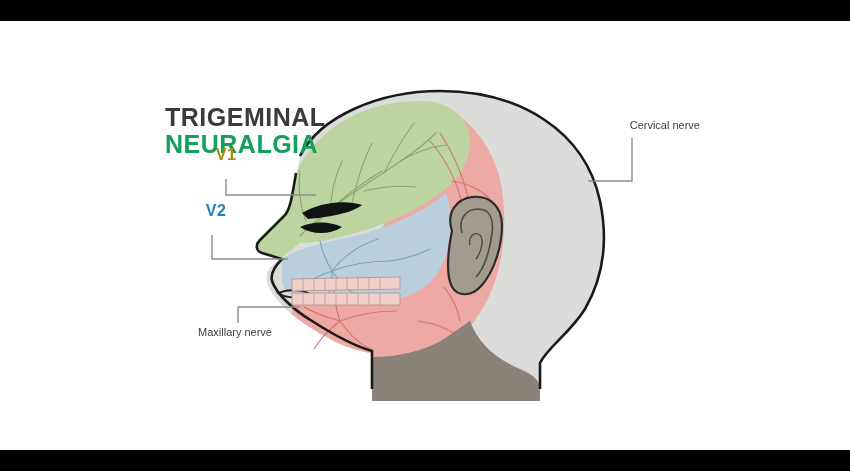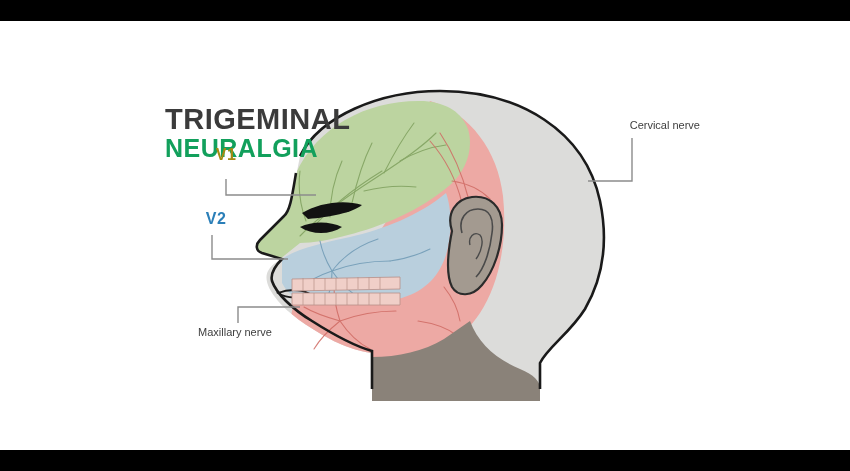--- a/index.html
+++ b/index.html
@@ -40,21 +40,21 @@
   .bar.bottom { top: 450px; height: 21px; }
 
   
   #title-block {
     position: absolute;
     left: 165px;
     top: 84px;
     line-height: 1.0;
   }
   #title-line1 {
-    font-size: 29px;
+    font-size: 25px;
     font-weight: bold;
     letter-spacing: 0.5px;
     color: #3b3b3b;
     display: block;
   }
   #title-line2 {
     font-size: 25px;
     font-weight: bold;
     letter-spacing: 0.5px;
     color: #12a05c;
@@ -78,21 +78,21 @@
     display: block;
     font-size: 11px;
     color: #3e3e3e;
     white-space: nowrap;
   }
   .code-v1 { color: #a38b12; }
   .code-v2 { color: #2b7fb8; }
   .code-v3 { color: #a32020; }
 
   #callout-v1 { left: 146px; top: 124px; width: 160px; }
-  #callout-v2 { left: 136px; top: 180px; width: 160px; margin-top: 8px; }
+  #callout-v2 { left: 136px; top: 180px; width: 160px; }
   #callout-v3 { left: 150px; top: 305px; width: 170px; }
   #callout-cervical { left: 570px; top: 98px; width: 130px; text-align: right; }
 
   
   #leaders {
     position: absolute;
     left: 0; top: 0;
     width: 850px; height: 429px;
     pointer-events: none;
   }

